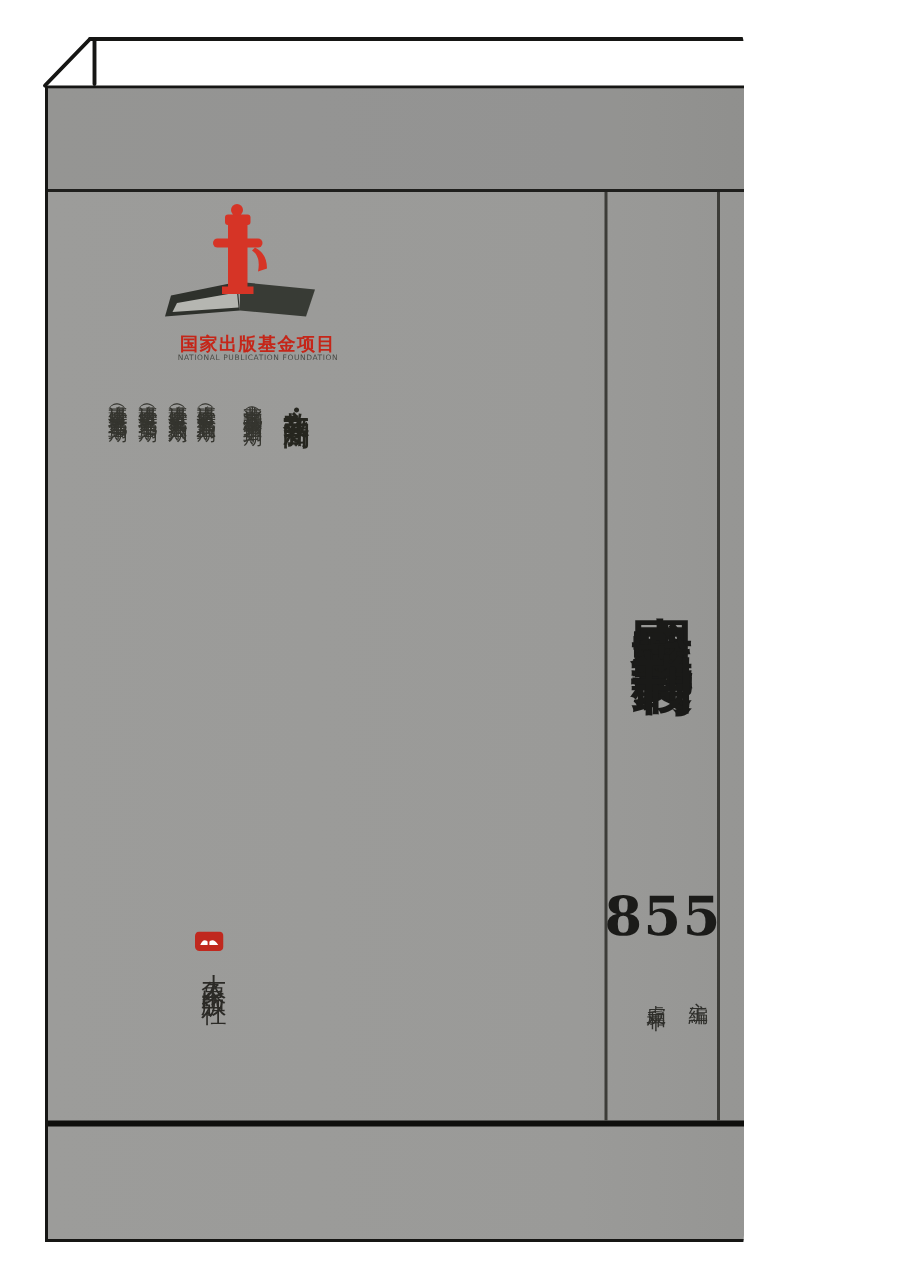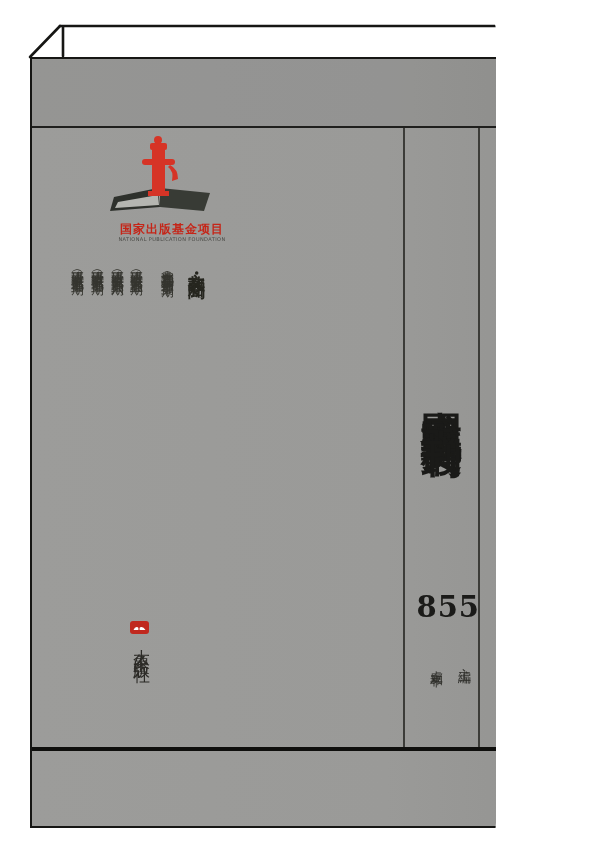--- a/index.html
+++ b/index.html
@@ -15,22 +15,22 @@
   .rule-h-thin{position:absolute;left:0;right:0;top:67px;height:2px;background:#1f1f1d;}
   .rule-h-thick{position:absolute;left:0;right:0;top:688px;height:4px;background:#0f0f0d;}
   .rule-v{position:absolute;top:69px;height:619px;width:2px;background:#3c3c38;}
   .rule-v.left{left:371px;}
   .rule-v.right{left:446px;}
   
   .series-title{position:absolute;left:371px;top:79px;width:77px;height:510px;
     writing-mode:vertical-rl;text-orientation:upright;
     font-size:41px;line-height:77px;letter-spacing:3px;font-weight:600;color:#1a1a18;
     text-align:start;display:flex;justify-content:center;}
-  .volume-number{position:absolute;left:371px;top:531px;width:77px;text-align:right;
-    font-size:29px;font-weight:700;color:#1b1b19;letter-spacing:1px;}
+  .volume-number{position:absolute;left:371px;top:531px;width:77px;text-align:left;
+    font-size:36px;font-weight:700;color:#1b1b19;letter-spacing:1px;}
   
   .v-text{writing-mode:vertical-rl;text-orientation:upright;}
   .editor-role{position:absolute;left:423px;top:598px;font-size:13px;letter-spacing:3px;color:#2e2e2a;}
   .editor-name{position:absolute;left:395px;top:601px;font-size:13px;letter-spacing:3px;color:#2e2e2a;}
   
   .section-label{position:absolute;left:154px;top:201px;font-size:17px;letter-spacing:2px;
     font-weight:600;color:#26261f;}
   .toc-col{position:absolute;top:201px;font-size:13px;letter-spacing:1.2px;color:#35352f;font-weight:500;}
   .toc-c1{left:126px;}
   .toc-c2{left:95px;}

